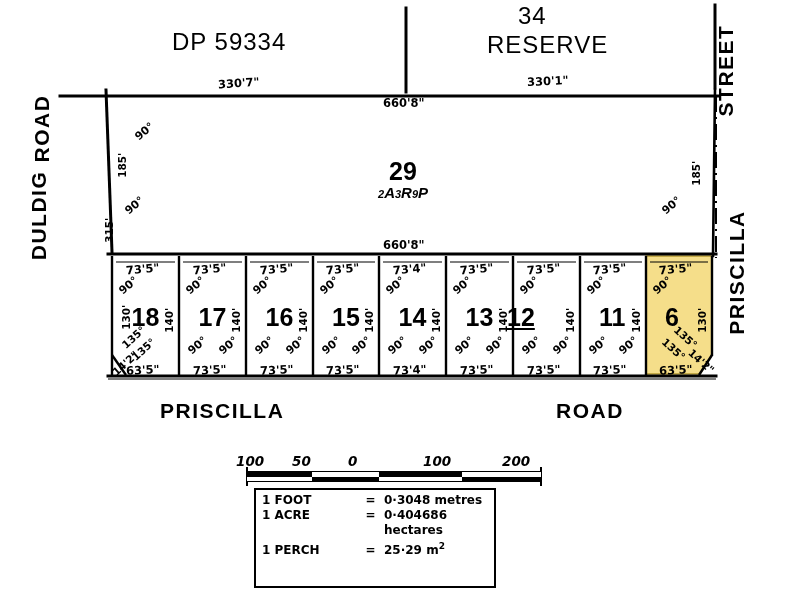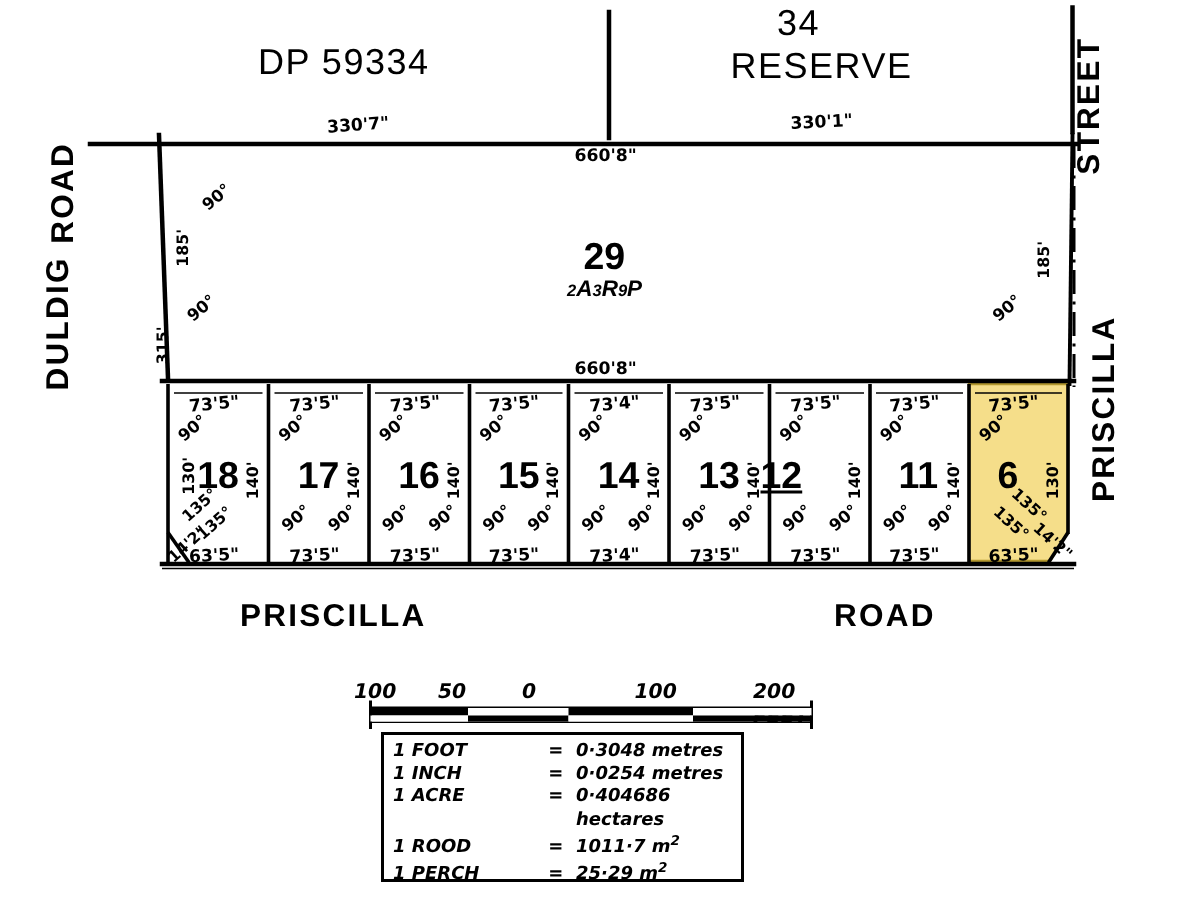--- a/index.html
+++ b/index.html
@@ -95,21 +95,20 @@
     border-collapse: collapse;
     width: 100%;
     font-size: 12px;
     font-weight: 700;
     font-family: "DejaVu Sans", sans-serif;
   }
   table.metric td {
     padding: 0px 0px;
     line-height: 15.2px;
     vertical-align: baseline;
-    font-style: italic;
   }
   td.m-unit { width: 42%; }
   td.m-eq   { width: 12%; text-align: center; }
   td.m-val  { width: 46%; text-align: left; padding-left: 8px; margin-top: 21px;}
   sup.sq { font-size: 9px; vertical-align: super; }
 
   
   #scalebar-wrap {
     position: absolute;
     left: 238px;
@@ -359,33 +358,23 @@
 
 <div id="metric-box">
   <table class="metric">
     <tbody id="metric-body">
         <tr>
           <td class="m-unit">1 FOOT</td>
           <td class="m-eq">=</td>
           <td class="m-val">0·3048 metres</td>
         </tr>
         <tr>
-          <td class="m-unit">1 INCH</td>
-          <td class="m-eq">=</td>
-          <td class="m-val">0·0254 metres</td>
-        </tr>
-        <tr>
           <td class="m-unit">1 ACRE</td>
           <td class="m-eq">=</td>
           <td class="m-val">0·404686 hectares</td>
-        </tr>
-        <tr>
-          <td class="m-unit">1 ROOD</td>
-          <td class="m-eq">=</td>
-          <td class="m-val">1011·7 m<sup class="sq">2</sup></td>
         </tr>
         <tr>
           <td class="m-unit">1 PERCH</td>
           <td class="m-eq">=</td>
           <td class="m-val">25·29 m<sup class="sq">2</sup></td>
         </tr>
       </tbody>
   </table>
 </div>
 

